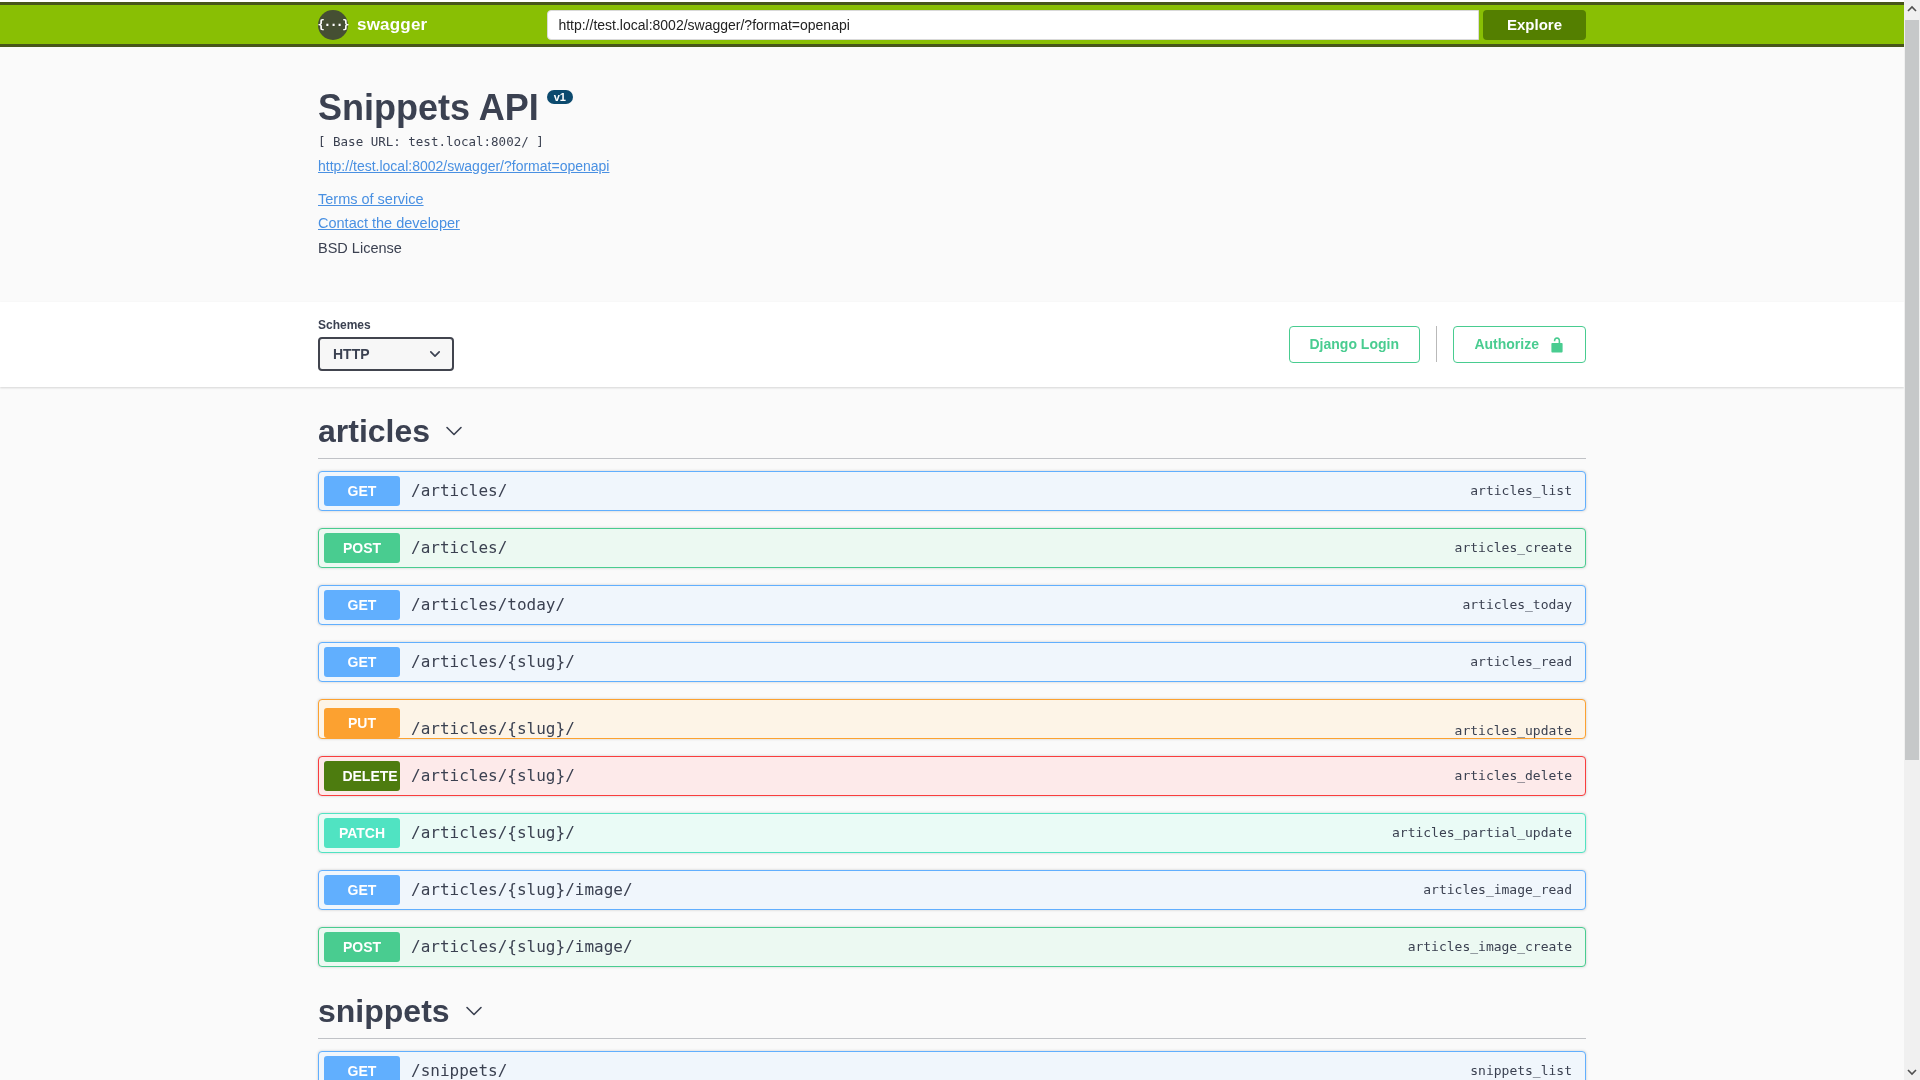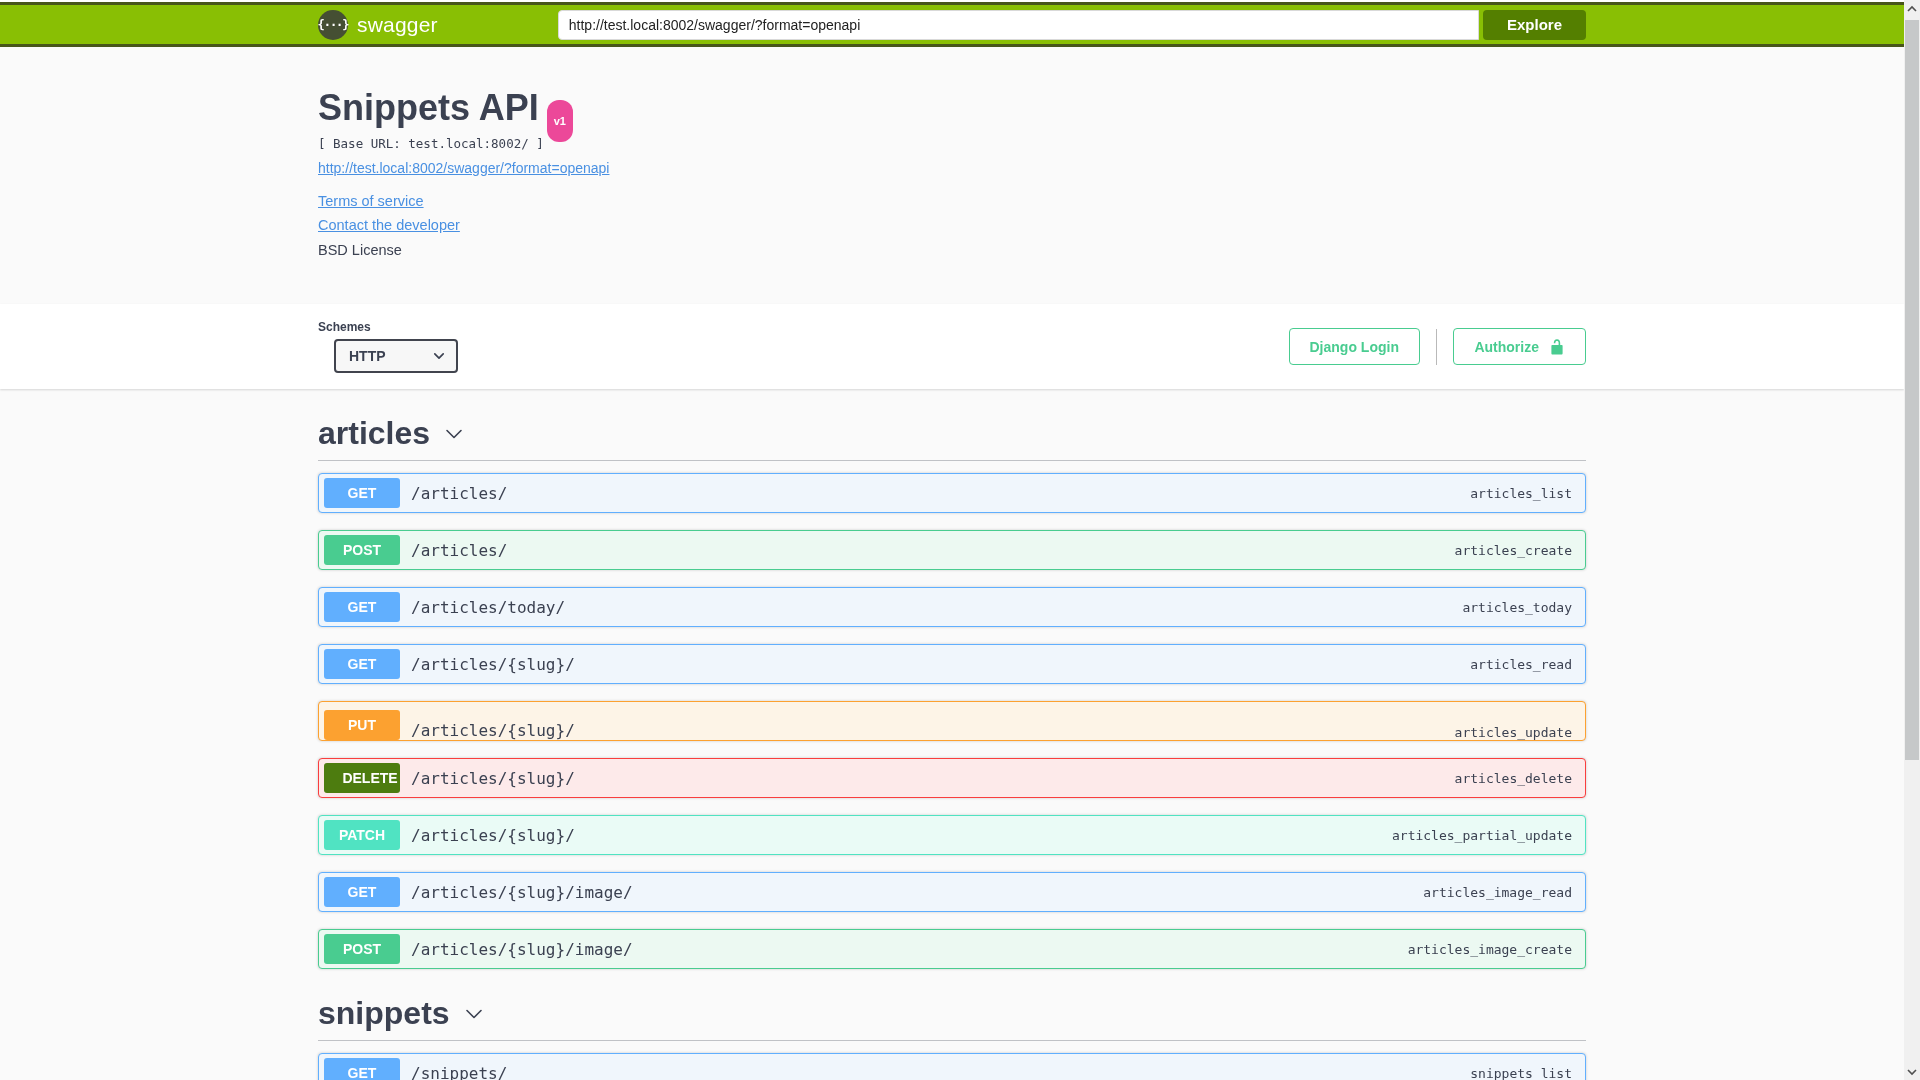--- a/index.html
+++ b/index.html
@@ -9,48 +9,48 @@
   .wrapper { max-width:1268px; margin:0 auto; }
 
   
   .top-white { height:2px; background:#ffffff; }
   .topbar { background:#89bf04; border-top:3px solid #47551a; border-bottom:3px solid #47551a; }
   .topbar-wrap { height:39px; display:flex; align-items:center; }
   .logo { display:flex; align-items:center; gap:9px; cursor:pointer; }
   .logo-circle { width:30px; height:30px; border-radius:50%; background:#454f33; color:#fff;
                  display:flex; align-items:center; justify-content:center;
                  font-family:"DejaVu Sans Mono", monospace; font-size:12px; font-weight:bold; letter-spacing:-1px; }
-  .logo-text { color:#ffffff; font-size:21px; font-weight:normal; letter-spacing:.2px; }
+  .logo-text { color:#ffffff; font-size:17px; font-weight:bold; letter-spacing:.2px; }
   .download-url-wrapper { flex:1; margin-left:120px; display:flex; align-items:center; }
   .download-url-input { flex:1; height:30px; border:1px solid #d9d9d9; border-radius:4px 0 0 4px;
                         padding:0 10px; font-size:14px; color:#222; outline:none;
                         font-family:"Liberation Sans", sans-serif; }
   .download-url-button { height:30px; margin-left:4px; padding:0 24px; background:#547f00; color:#fff;
                          border:none; border-radius:4px; font-weight:bold; font-size:15px; cursor:pointer;
                          font-family:"Liberation Sans", sans-serif; }
 
   
   .info-section { padding:41px 0 46px; background:#fafafa; }
   .api-title { font-size:36px; font-weight:bold; color:#3b4151; line-height:1.1; display:flex; align-items:flex-start; gap:8px; }
-  .version-badge { background:#ec4899; color:#fff; font-size:11px; font-weight:bold;
-                   padding:15px 7px; border-radius:12px; position:relative; top:12px; }
+  .version-badge { background:#0c4a6e; color:#fff; font-size:11px; font-weight:bold;
+                   padding:1px 7px; border-radius:12px; position:relative; top:2px; }
   .base-url { margin-top:6px; font-family:"DejaVu Sans Mono", monospace; font-size:12.5px; color:#3b4151; }
   .spec-link { display:inline-block; margin-top:9px; font-size:14px; color:#4990e2; text-decoration:underline; cursor:pointer; }
   .description { margin-top:23px; font-size:14.5px; color:#3b4151; }
   .info-link { display:block; margin-top:16px; font-size:14.5px; color:#4990e2; text-decoration:underline; cursor:pointer; width:max-content; }
   .info-link + .info-link { margin-top:8px; }
   .license-text { margin-top:9px; font-size:14.5px; color:#3b4151; }
 
   
   .scheme-container { background:#ffffff; box-shadow:0 1px 2px 0 rgba(0,0,0,.15); padding:16px 0; }
   .scheme-row { display:flex; align-items:center; }
   .schemes-label { font-size:12px; font-weight:bold; color:#3b4151; margin-bottom:5px; }
-  .schemes-select { width:124px; height:34px; border:2px solid #41444e; border-radius:4px; background:#f7f7f7;
+  .schemes-select { width:136px; height:34px; border:2px solid #41444e; border-radius:4px; background:#f7f7f7;
                     display:flex; align-items:center; justify-content:space-between; padding:0 10px 0 13px;
-                    font-size:14px; font-weight:bold; color:#3b4151; cursor:pointer;margin-left:16px; }
+                    font-size:14px; font-weight:bold; color:#3b4151; cursor:pointer; }
   .auth-wrapper { margin-left:auto; display:flex; align-items:center; }
   .btn-auth { height:37px; background:transparent; border:1.5px solid #49cc90; border-radius:4px;
               color:#49cc90; font-weight:bold; font-size:14px; padding:0 20px; cursor:pointer;
               display:flex; align-items:center; gap:10px; font-family:"Liberation Sans", sans-serif; }
   .auth-divider { width:1.5px; height:36px; background:#b9b9b9; margin:0 16px; }
 
   
   .api-section { margin-top:26px; }
   .opblock-tag { display:flex; align-items:center; gap:14px; font-size:32px; font-weight:bold; color:#3b4151;
                  padding-bottom:8px; border-bottom:1px solid rgba(59,65,81,.3); cursor:pointer; }

